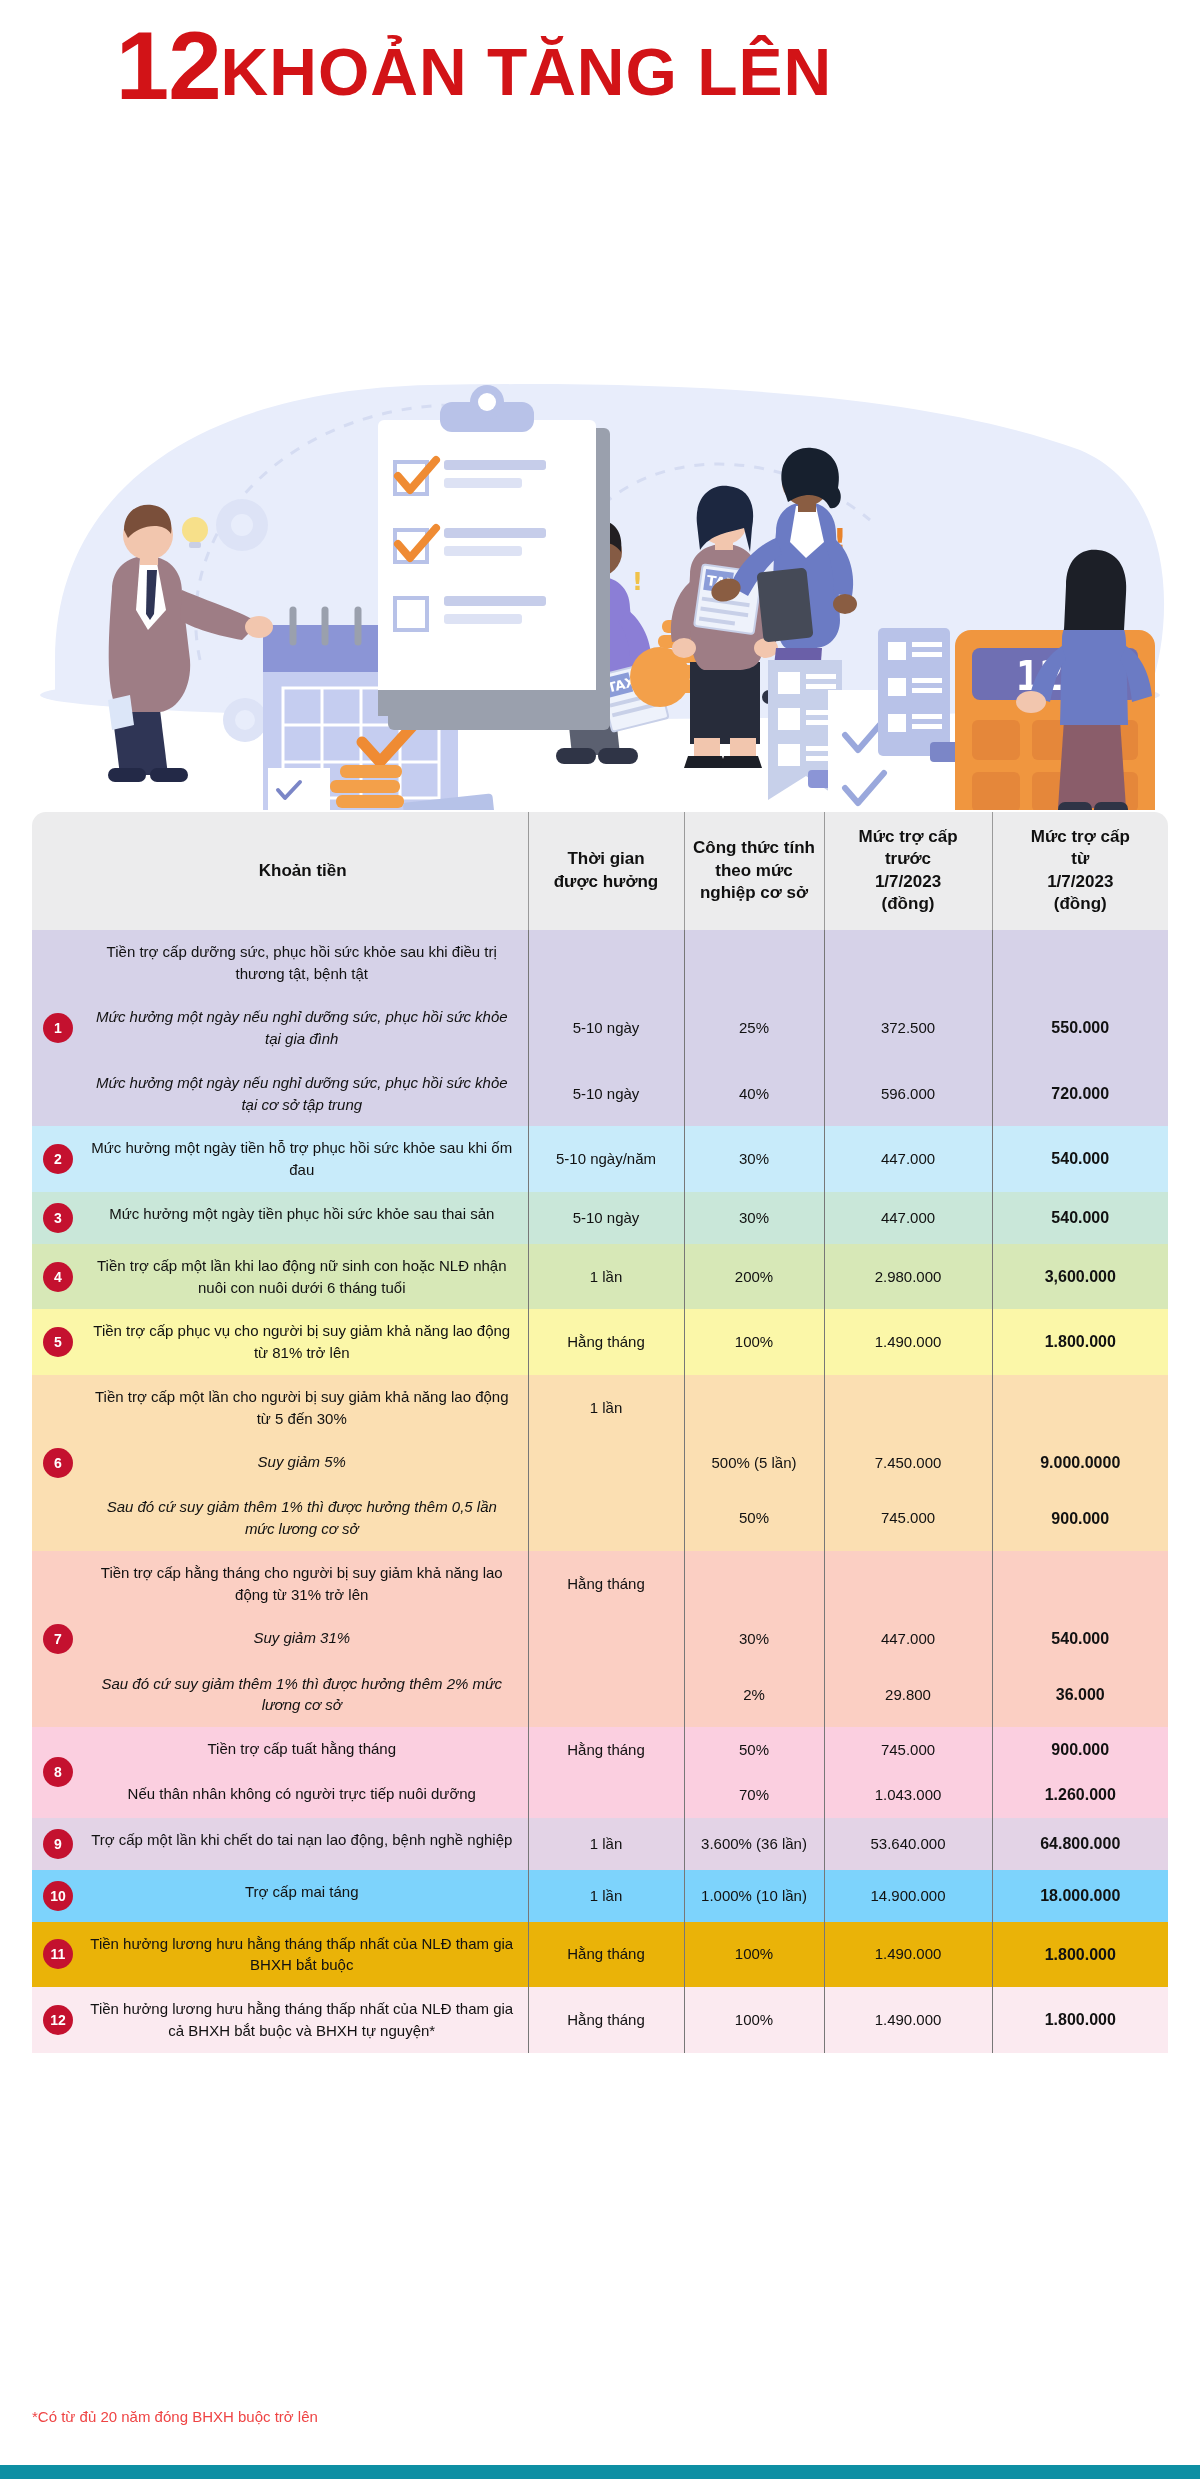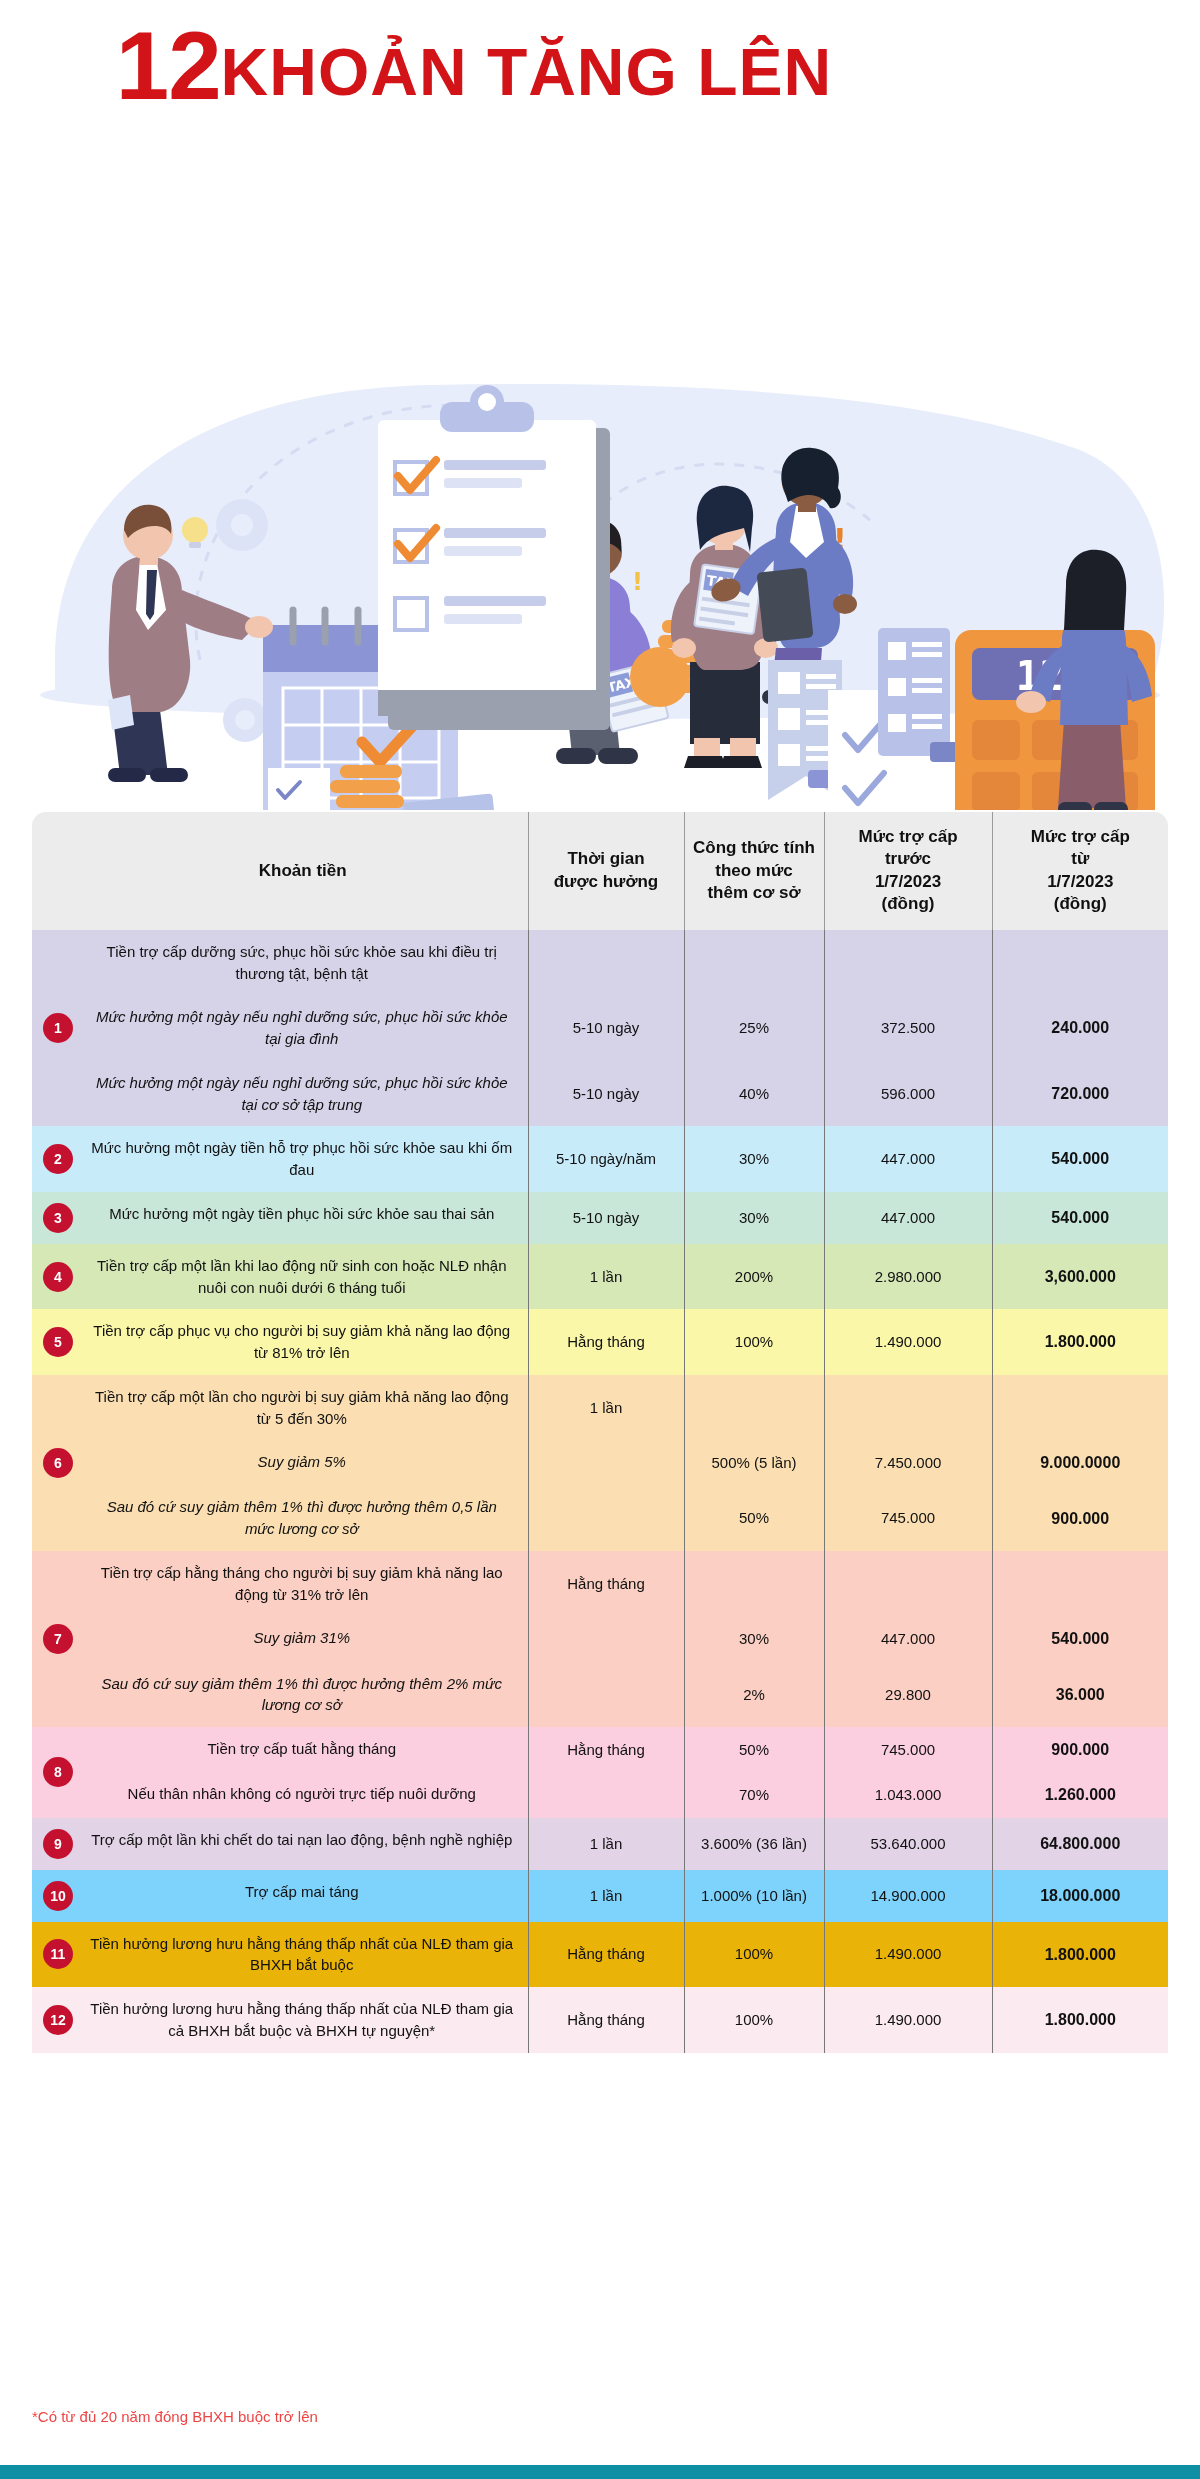--- a/index.html
+++ b/index.html
@@ -461,21 +461,21 @@
       <tr>
         <th class="th-num"></th>
         <th class="th-name">Khoản tiền</th>
         <th>
           <div>Thời gian</div>
           <div>được hưởng</div>
         </th>
         <th>
           <div>Công thức tính</div>
           <div>theo mức</div>
-          <div>thêm cơ sở</div>
+          <div>nghiệp cơ sở</div>
         </th>
         <th>
           <div>Mức trợ cấp</div>
           <div>trước</div>
           <div>1/7/2023</div>
           <div>(đồng)</div>
         </th>
         <th class="th-last">
           <div>Mức trợ cấp</div>
           <div>từ</div>
@@ -491,21 +491,21 @@
           <td class="center"></td>
           <td class="center"></td>
           <td class="center"></td>
           <td class="center last val-new"></td>
         </tr>
         <tr class="bg-1">
           <td class="c-name-cell italic">Mức hưởng một ngày nếu nghỉ dưỡng sức, phục hồi sức khỏe tại gia đình</td>
           <td class="center">5-10 ngày</td>
           <td class="center">25%</td>
           <td class="center">372.500</td>
-          <td class="center last val-new">240.000</td>
+          <td class="center last val-new">550.000</td>
         </tr>
         <tr class="bg-1">
           <td class="c-name-cell italic">Mức hưởng một ngày nếu nghỉ dưỡng sức, phục hồi sức khỏe tại cơ sở tập trung</td>
           <td class="center">5-10 ngày</td>
           <td class="center">40%</td>
           <td class="center">596.000</td>
           <td class="center last val-new">720.000</td>
         </tr>
         <tr class="bg-2">
           <td class="c-num-cell bg-2" rowspan="1"><span class="badge">2</span></td>

